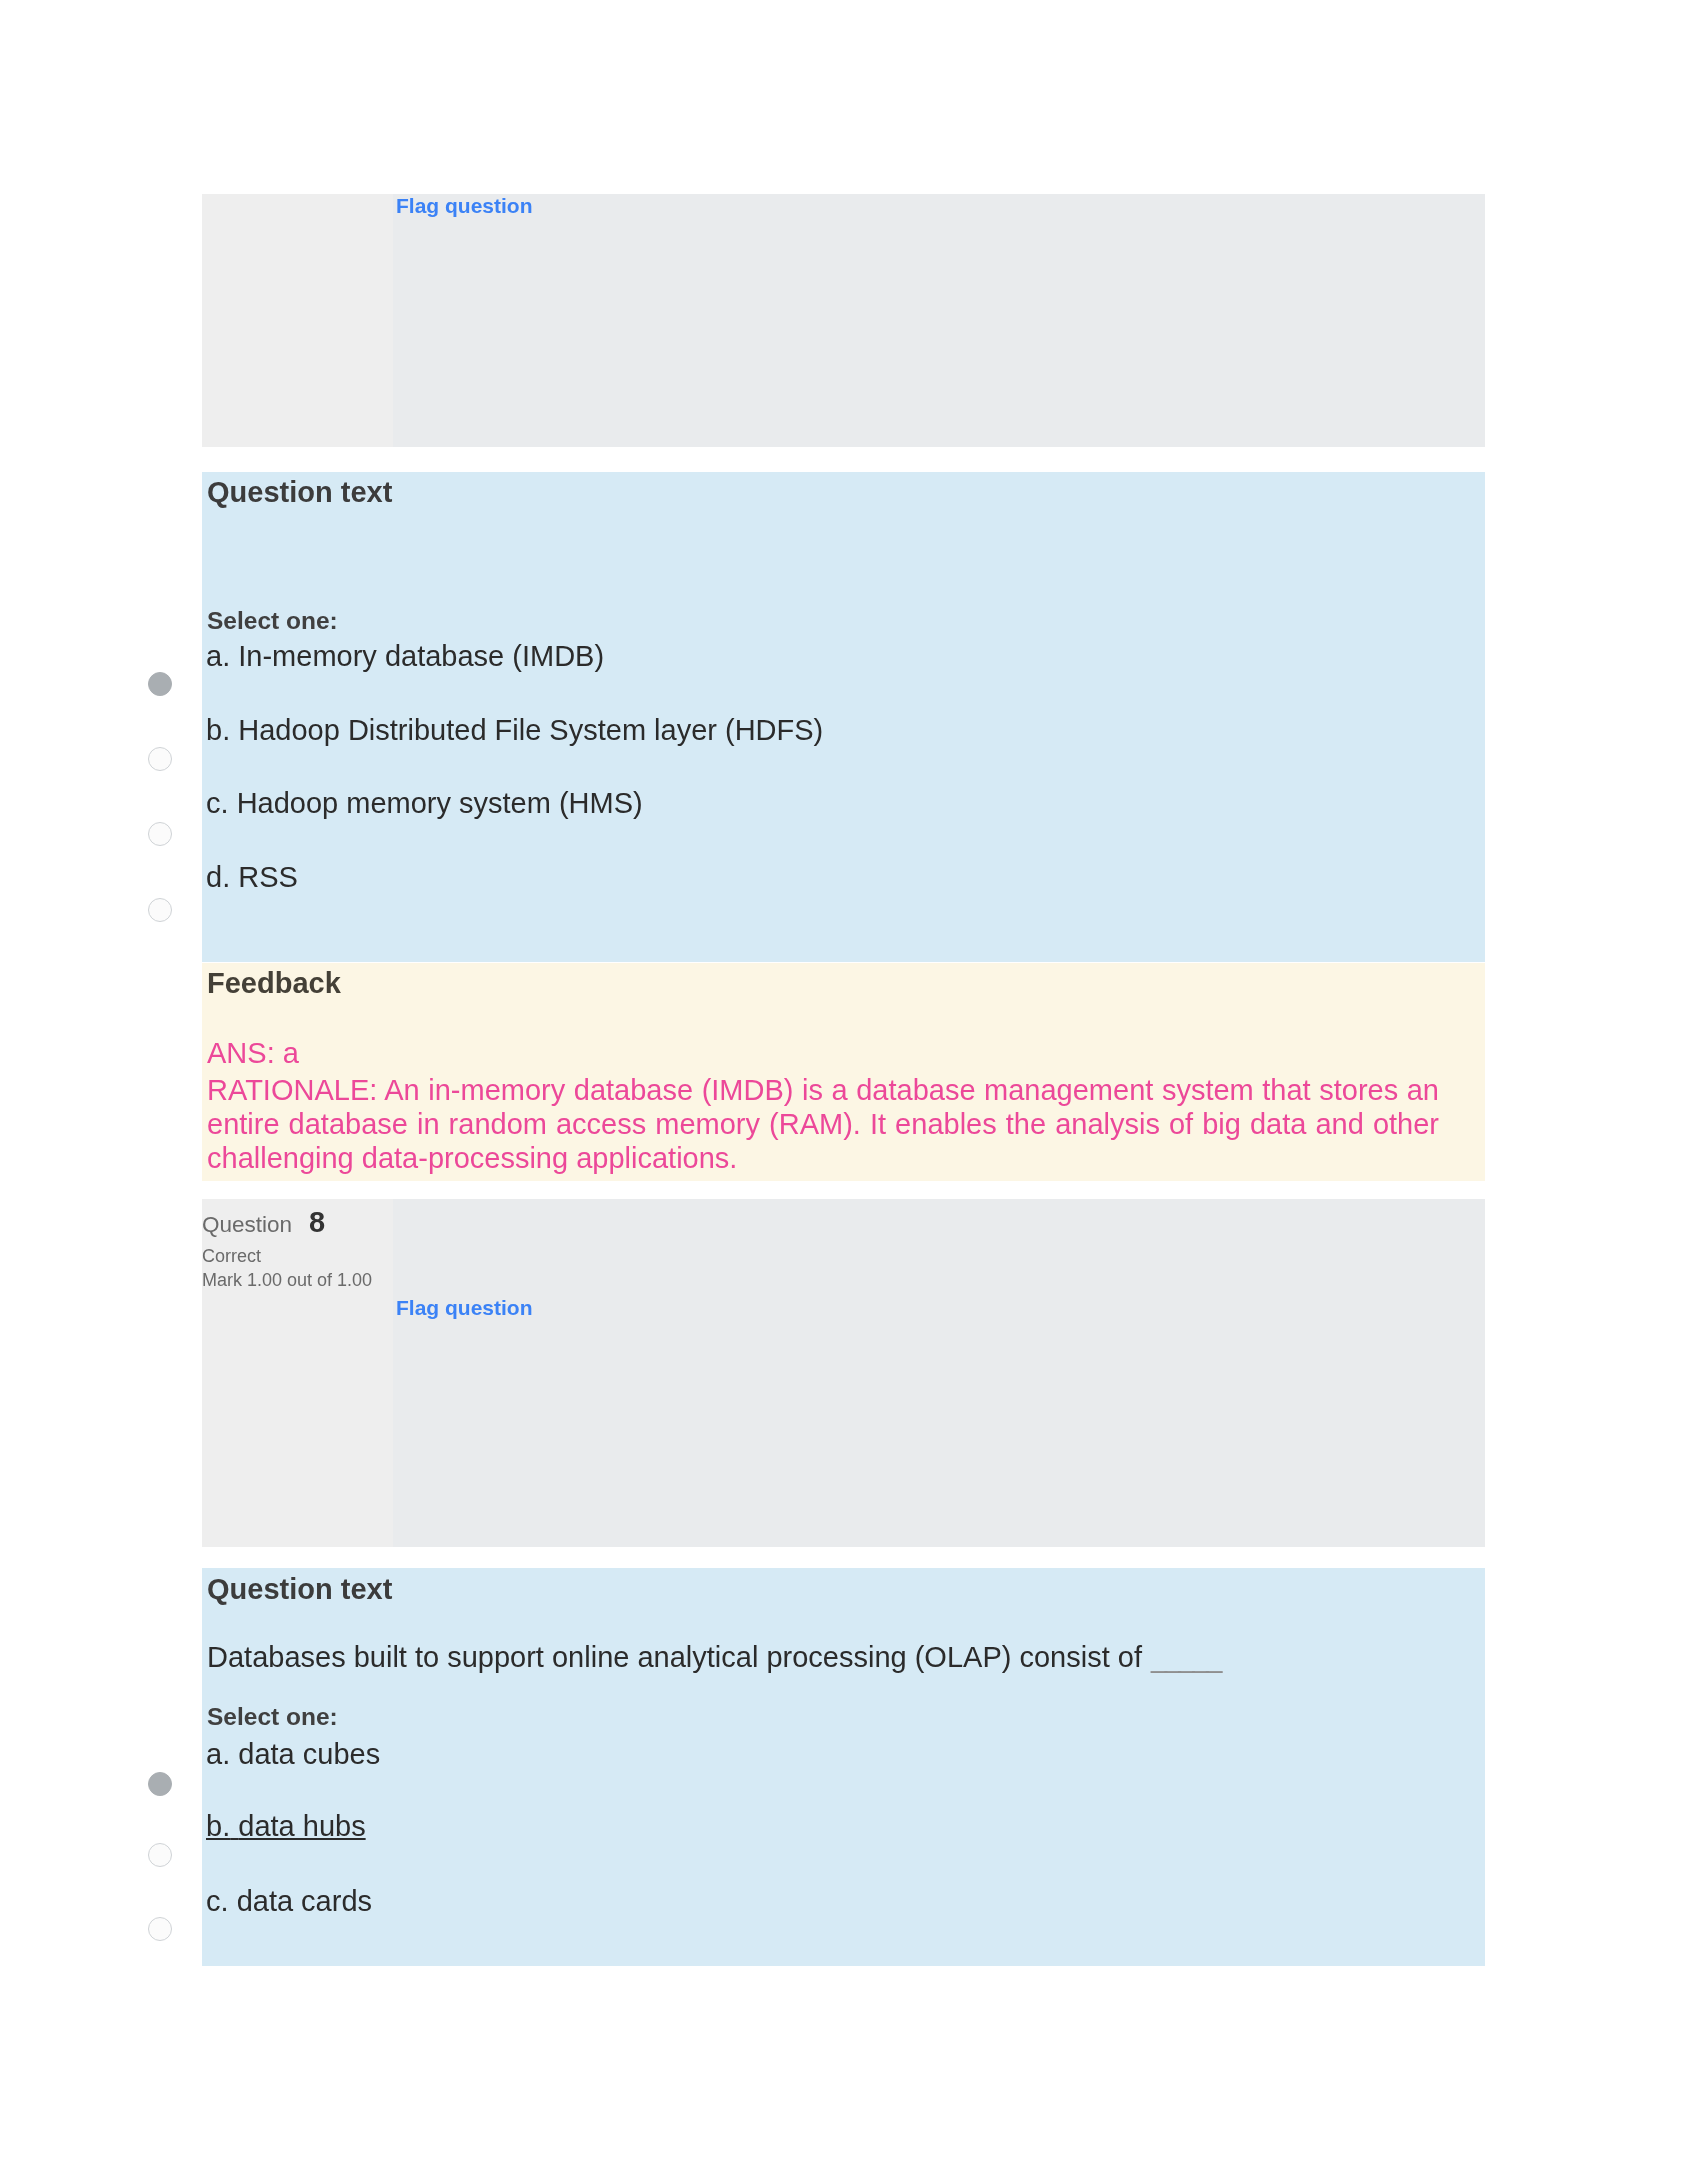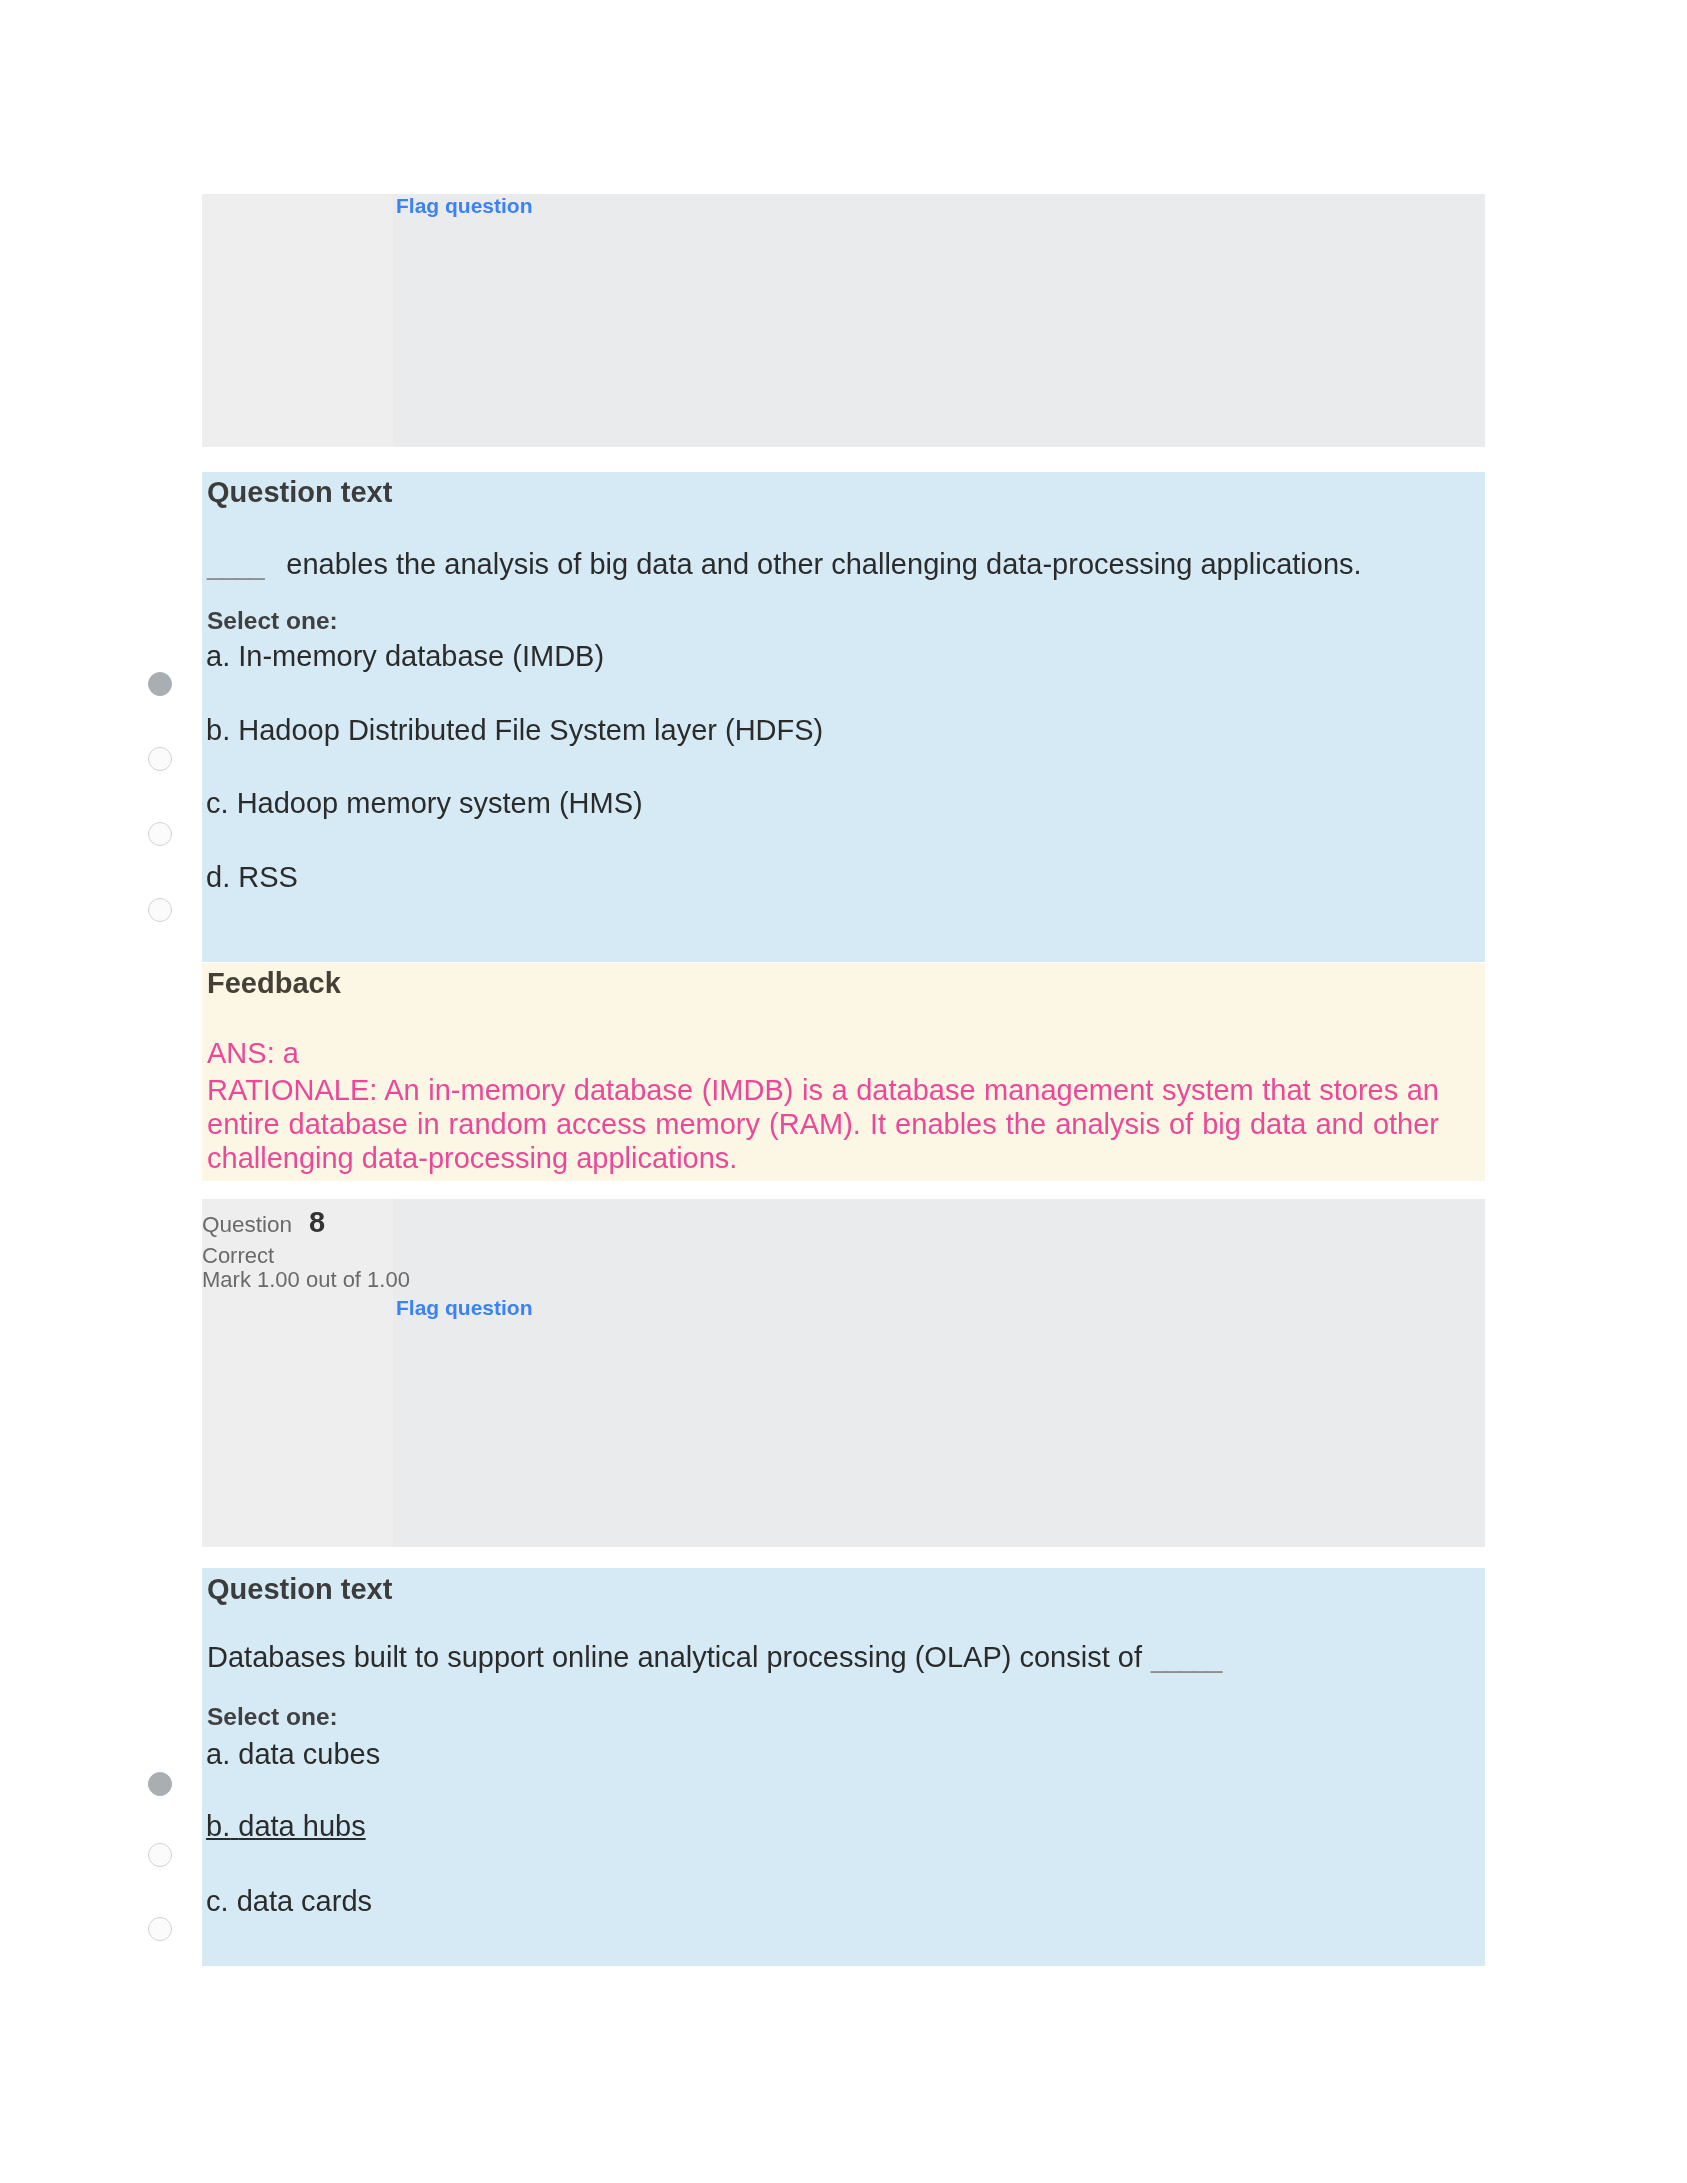--- a/index.html
+++ b/index.html
@@ -9,21 +9,21 @@
   .blk{position:absolute;box-sizing:border-box;}
   .grey  {background:#e9ebed;}
   .grey2 {background:#eeeeee;}
   .blue  {background:#d6eaf5;}
   .cream {background:#fcf6e4;}
 
   .lbl   {font-weight:bold;font-size:29px;line-height:33px;color:#3c3c3c;}
   .qtext {font-size:29px;line-height:34px;color:#2b2b2b;}
   .opt   {font-size:29px;line-height:34px;color:#2b2b2b;}
   .fbtxt {font-size:29px;line-height:34px;color:#ec4899;}
-  .meta  {font-size:22px;line-height:26.5px;color:#6a6a6a;}
+  .meta  {font-size:18px;line-height:26.5px;color:#6a6a6a;}
   .sel1  {font-weight:bold;font-size:24.5px;line-height:29px;color:#404040;}
   .flag  {font-weight:bold;font-size:21px;line-height:25px;color:#3b82f6;}
 
   .radio{position:absolute;width:24px;height:24px;border-radius:50%;
          border:1.3px solid #cfd3d6;background:#fbfbfb;box-sizing:border-box;}
   .radio.sel{background:#a9aeb2;border-color:#a9aeb2;}
   .blank{display:inline-block;color:#8f8f8f;letter-spacing:-0.08em;white-space:pre;}
 </style>
 </head>
 <body>
@@ -31,23 +31,20 @@
 <div class="page">
 
   <div class="blk grey" style="left:202px;top:194px;width:1283px;height:253px;"></div>
   <div class="blk grey2" style="left:202px;top:194px;width:191px;height:253px;"></div>
   <a class="flag" style="position:absolute;left:396px;top:193px;text-decoration:none;">Flag question</a>
 
   <div class="blk blue" style="left:202px;top:472px;width:1283px;height:490px;"></div>
 
   <div class="lbl" style="position:absolute;left:207px;top:476px;">Question text</div>
 
-  <div class="qtext" style="position:absolute;left:207px;top:547px;width:1244px;">
-    <span class="blank" style="margin-right:16px;">____</span><span> enables the analysis of big data and other challenging data-processing applications.</span>
-  </div>
 
   <div class="sel1" style="position:absolute;left:207px;top:606px;">Select one:</div>
 
   <div class="radio sel" style="left:148px;top:672px;"></div>
   <div class="opt" style="position:absolute;left:206px;top:639px;">
     <span>a.</span>
     <span>In-memory database (IMDB)</span>
   </div>
 
   <div class="radio" style="left:148px;top:747px;"></div>

